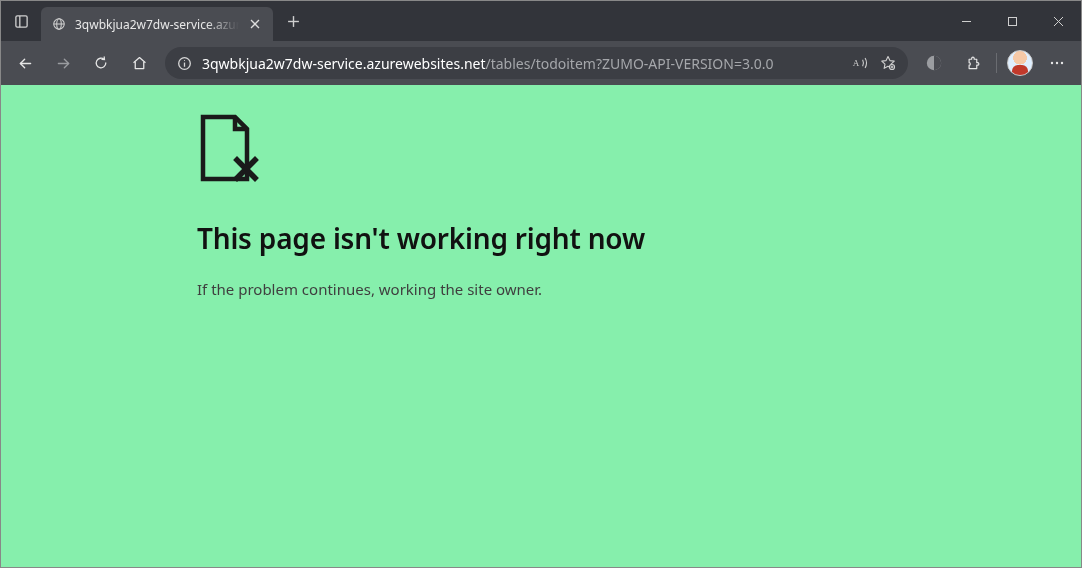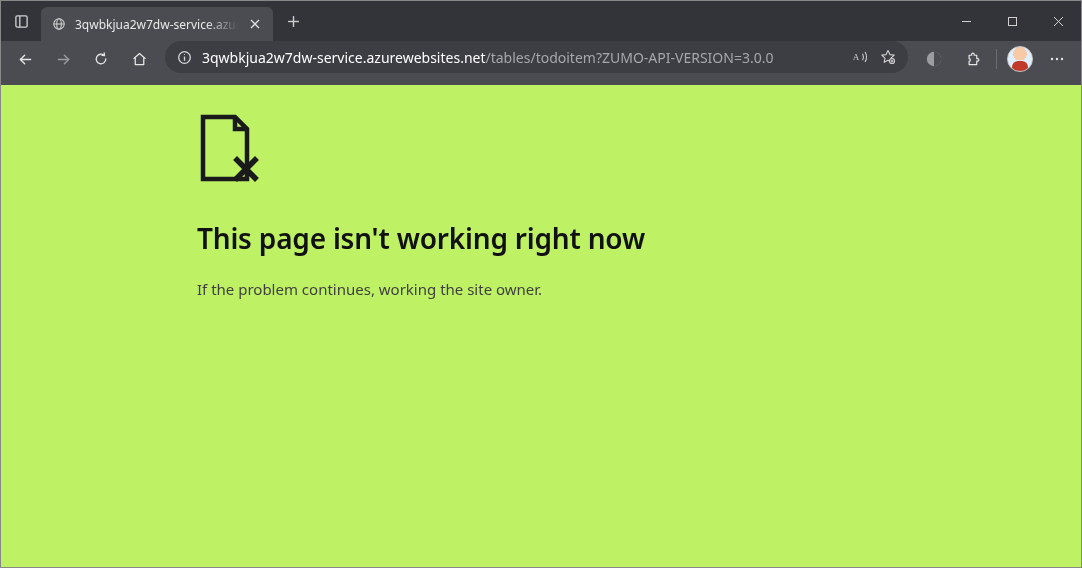--- a/index.html
+++ b/index.html
@@ -53,21 +53,21 @@
       margin-left:4px;
     }
     .spacer { flex: 1; }
     .window-controls { display:flex; }
     .win-btn { width: 46px; display:flex; align-items:center; justify-content:center; color:#cfcfcf;}
     
     .toolbar {
       height: 44px;
       background: #4a4c52;
       display:flex;
-      align-items:flex-start;
+      align-items:center;
       padding: 0 6px;
       gap: 2px;
     }
     .tbtn {
       width: 36px; height:36px;
       display:flex; align-items:center; justify-content:center;
       color:#e6e6e6;
       border-radius:4px;
     }
     .tbtn.dim { color:#9a9ca0; }
@@ -98,21 +98,21 @@
     .avatar::after{
       content:"";
       position:absolute;
       bottom:-2px;left:4px;right:4px;height:12px;
       background:#c0392b;
       border-radius:6px 6px 0 0;
     }
     .vdiv { width:1px; height:20px; background:#6a6c71; margin:0 4px;}
     
     .viewport {
-      background:#bef264;
+      background:#86efac;
       height: calc(100% - 84px);
       padding-top: 28px;
     }
     .error-container {
       margin-left: 196px;
       max-width: 620px;
       color:#202124;
     }
     .error-icon { margin-bottom: 34px; }
     .error-title { font-size: 28px; font-weight:600; color:#111; margin-bottom: 22px; letter-spacing:-0.2px;}

